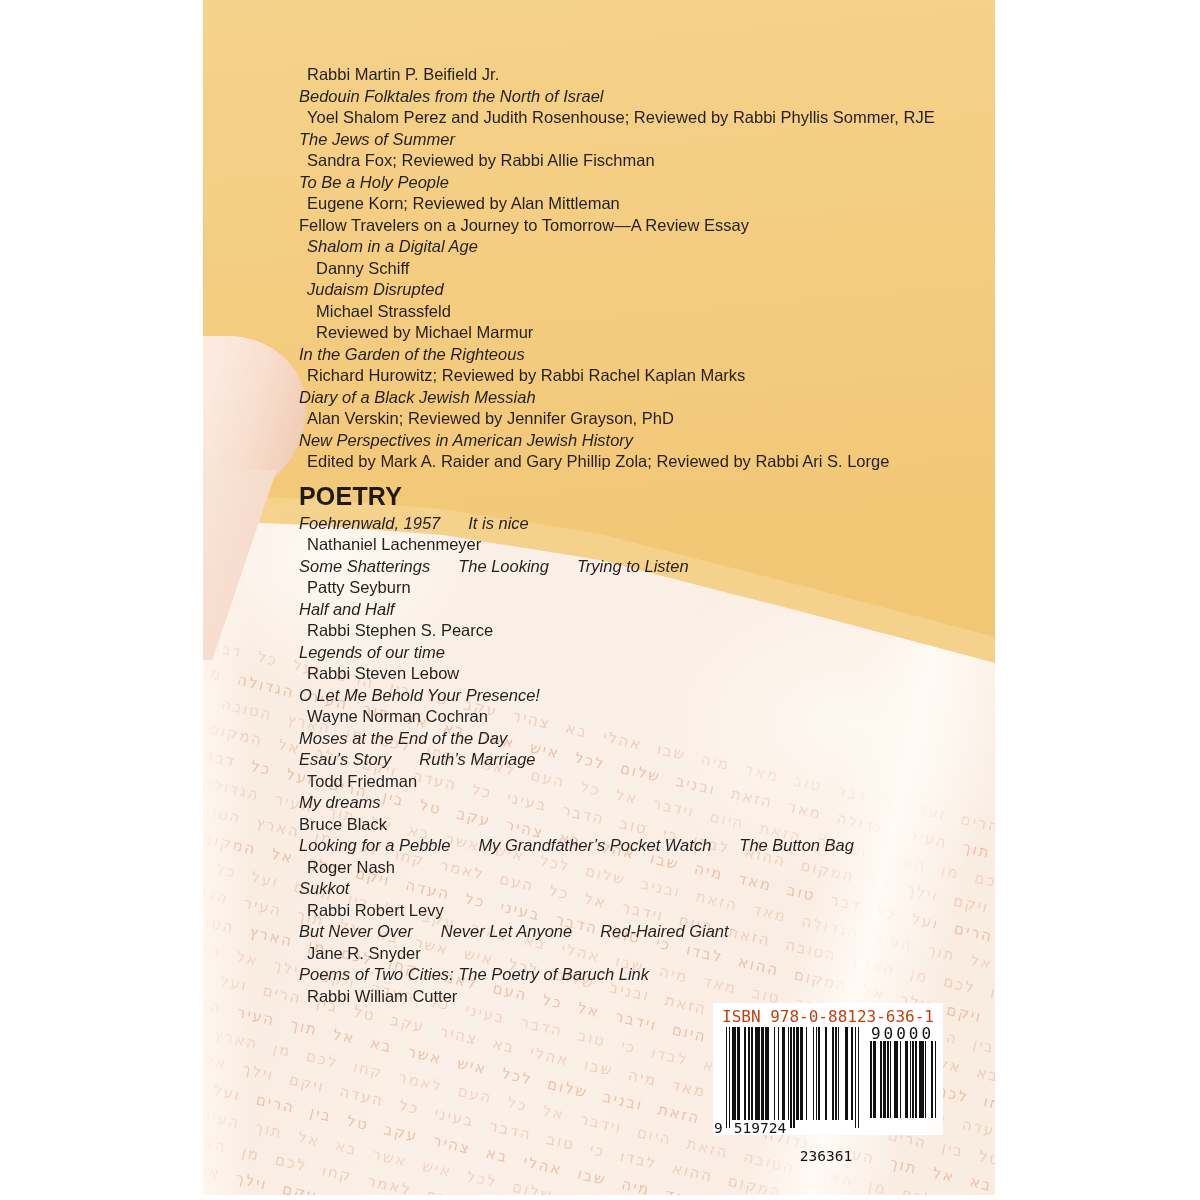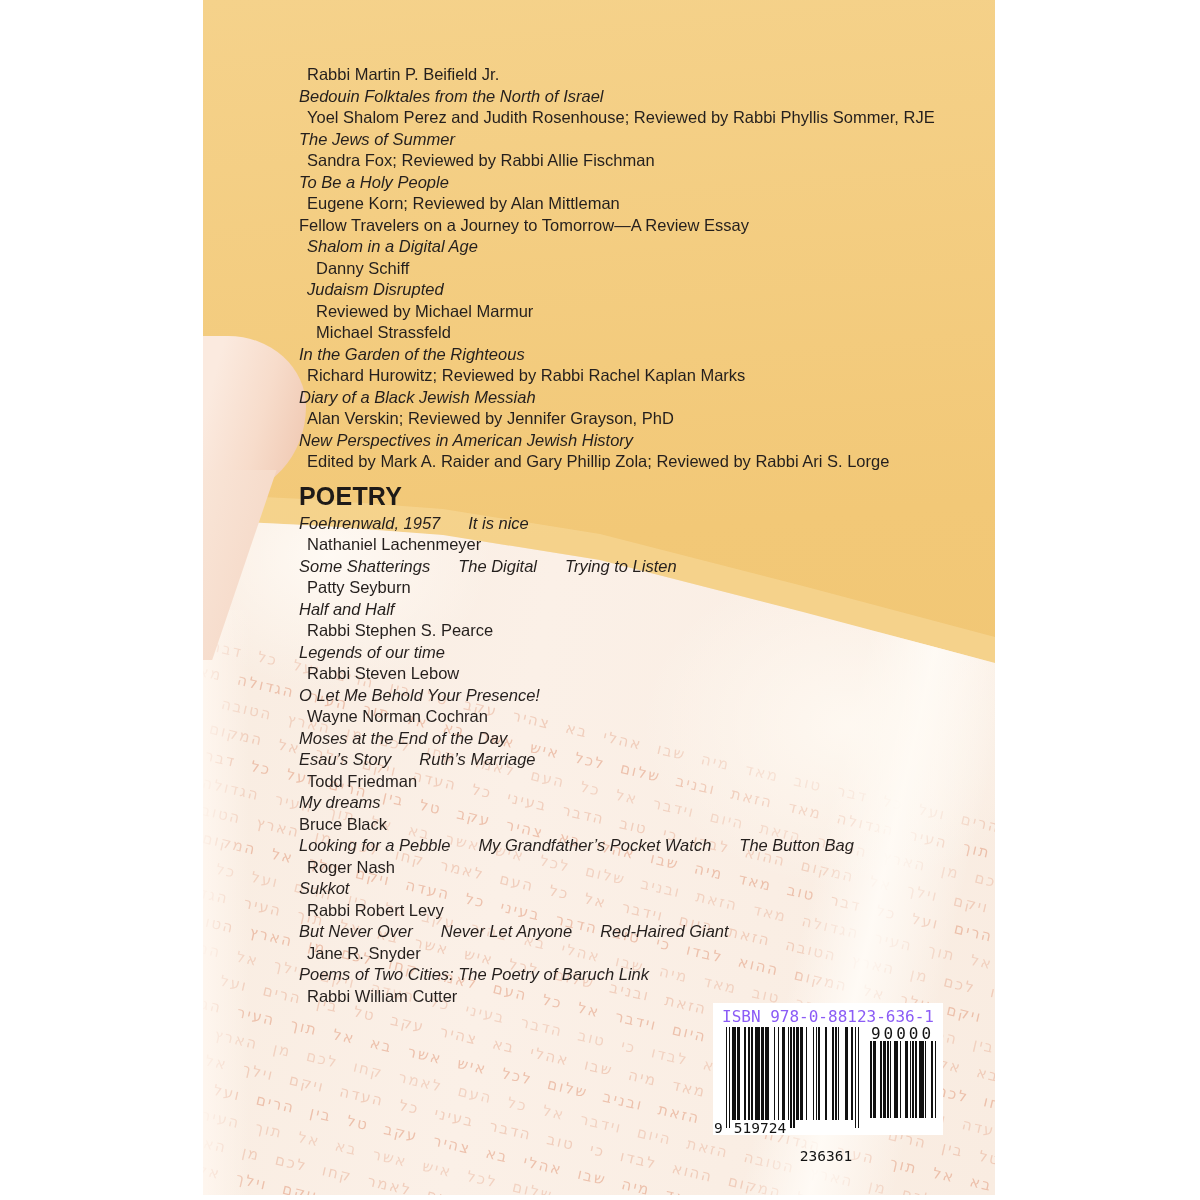--- a/index.html
+++ b/index.html
@@ -59,21 +59,21 @@
   .heading { font-size:25px; line-height:30px; font-weight:bold; color:#1E1A18;
              margin:8px 0 2px; letter-spacing:.2px; }
   .ind1 { padding-left:8px; } .ind2 { padding-left:17px; }
   .gap { }
 
   
   .barcode-box { position:absolute; left:510px; top:1003px; width:230px; height:132px;
     background:#ffffff; }
   .bc-isbn { position:absolute; left:0; right:0; top:4px; text-align:center;
     font-family:"DejaVu Sans Mono", monospace; font-size:16px; letter-spacing:0;
-    color:#8b5cf6; }
+    color:#c2410c; }
   .bc-main { position:absolute; left:13px; top:24px; width:133px; height:108px; }
   .bc-bars { position:absolute; left:0; top:0; width:133px; height:101px; }
   .bc-bars .bar { position:absolute; top:0; background:#111111; }
   .bc-digits span { position:absolute; font-family:"DejaVu Sans Mono", monospace;
     font-size:14.5px; color:#121212; top:93px; }
   .bc-nine { left:-12px; }
   .bc-g1 { left:4px; width:60px; text-align:center; }
   .bc-g2 { left:70px; width:60px; text-align:center;margin-top:28px; }
   .bc-supp { position:absolute; left:156px; top:21px; width:67px; }
   .bc-supp-num { display:block; font-family:"DejaVu Sans Mono", monospace; font-size:16px;
@@ -127,32 +127,32 @@
       <div class="line title-italic ind0"><span class="part">Bedouin Folktales from the North of Israel</span></div>
       <div class="line author ind1"><span class="part">Yoel Shalom Perez and Judith Rosenhouse; Reviewed by Rabbi Phyllis Sommer, RJE</span></div>
       <div class="line title-italic ind0"><span class="part">The Jews of Summer</span></div>
       <div class="line author ind1"><span class="part">Sandra Fox; Reviewed by Rabbi Allie Fischman</span></div>
       <div class="line title-italic ind0"><span class="part">To Be a Holy People</span></div>
       <div class="line author ind1 gap"><span class="part">Eugene Korn; Reviewed by Alan Mittleman</span></div>
       <div class="line title-roman ind0"><span class="part">Fellow Travelers on a Journey to Tomorrow—A Review Essay</span></div>
       <div class="line title-italic ind1"><span class="part">Shalom in a Digital Age</span></div>
       <div class="line author ind2"><span class="part">Danny Schiff</span></div>
       <div class="line title-italic ind1"><span class="part">Judaism Disrupted</span></div>
+      <div class="line author ind2"><span class="part">Michael Strassfeld</span></div>
       <div class="line author ind2"><span class="part">Reviewed by Michael Marmur</span></div>
-      <div class="line author ind2"><span class="part">Michael Strassfeld</span></div>
       <div class="line title-italic ind0"><span class="part">In the Garden of the Righteous</span></div>
       <div class="line author ind1"><span class="part">Richard Hurowitz; Reviewed by Rabbi Rachel Kaplan Marks</span></div>
       <div class="line title-italic ind0"><span class="part">Diary of a Black Jewish Messiah</span></div>
       <div class="line author ind1"><span class="part">Alan Verskin; Reviewed by Jennifer Grayson, PhD</span></div>
       <div class="line title-italic ind0"><span class="part">New Perspectives in American Jewish History</span></div>
       <div class="line author ind1"><span class="part">Edited by Mark A. Raider and Gary Phillip Zola; Reviewed by Rabbi Ari S. Lorge</span></div>
       <div class="line heading ind0"><span class="part">POETRY</span></div>
       <div class="line title-italic ind0"><span class="part">Foehrenwald, 1957</span><span class="part">It is nice</span></div>
       <div class="line author ind1"><span class="part">Nathaniel Lachenmeyer</span></div>
-      <div class="line title-italic ind0"><span class="part">Some Shatterings</span><span class="part">The Digital</span><span class="part">Trying to Listen</span></div>
+      <div class="line title-italic ind0"><span class="part">Some Shatterings</span><span class="part">The Looking</span><span class="part">Trying to Listen</span></div>
       <div class="line author ind1"><span class="part">Patty Seyburn</span></div>
       <div class="line title-italic ind0"><span class="part">Half and Half</span></div>
       <div class="line author ind1"><span class="part">Rabbi Stephen S. Pearce</span></div>
       <div class="line title-italic ind0"><span class="part">Legends of our time</span></div>
       <div class="line author ind1"><span class="part">Rabbi Steven Lebow</span></div>
       <div class="line title-italic ind0"><span class="part">O Let Me Behold Your Presence!</span></div>
       <div class="line author ind1"><span class="part">Wayne Norman Cochran</span></div>
       <div class="line title-italic ind0"><span class="part">Moses at the End of the Day</span></div>
       <div class="line title-italic ind0"><span class="part">Esau’s Story</span><span class="part">Ruth’s Marriage</span></div>
       <div class="line author ind1"><span class="part">Todd Friedman</span></div>

